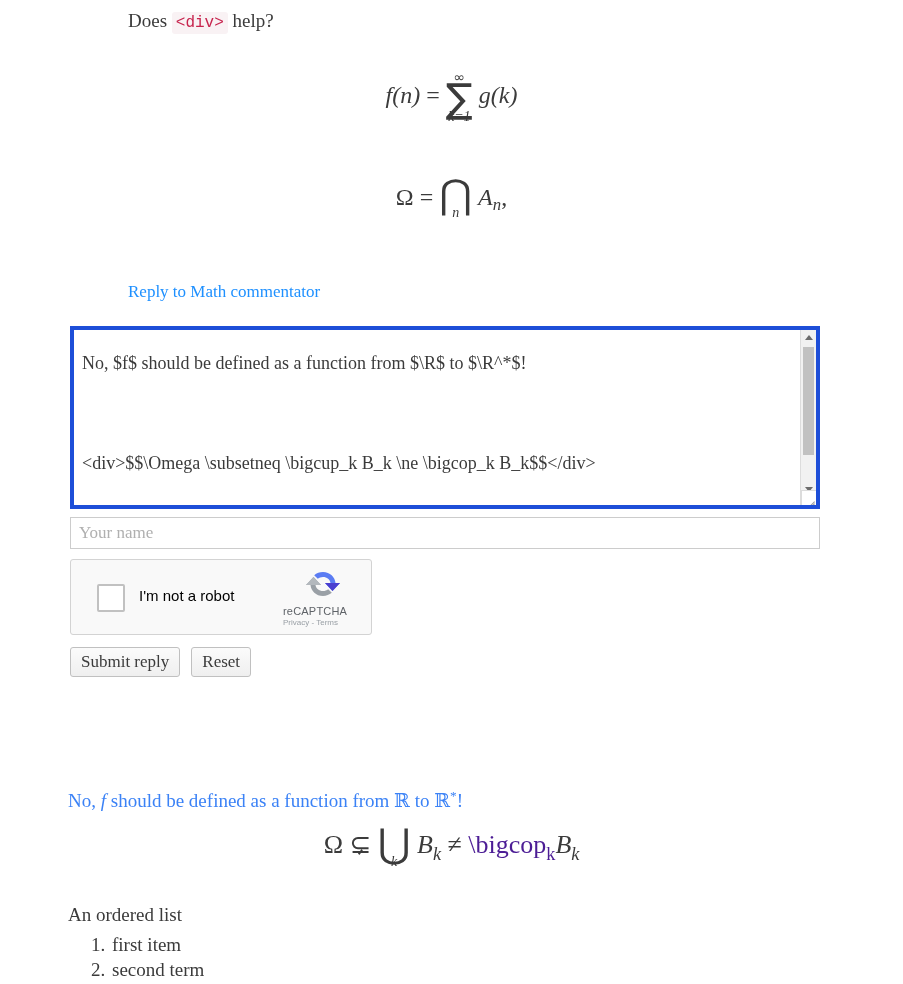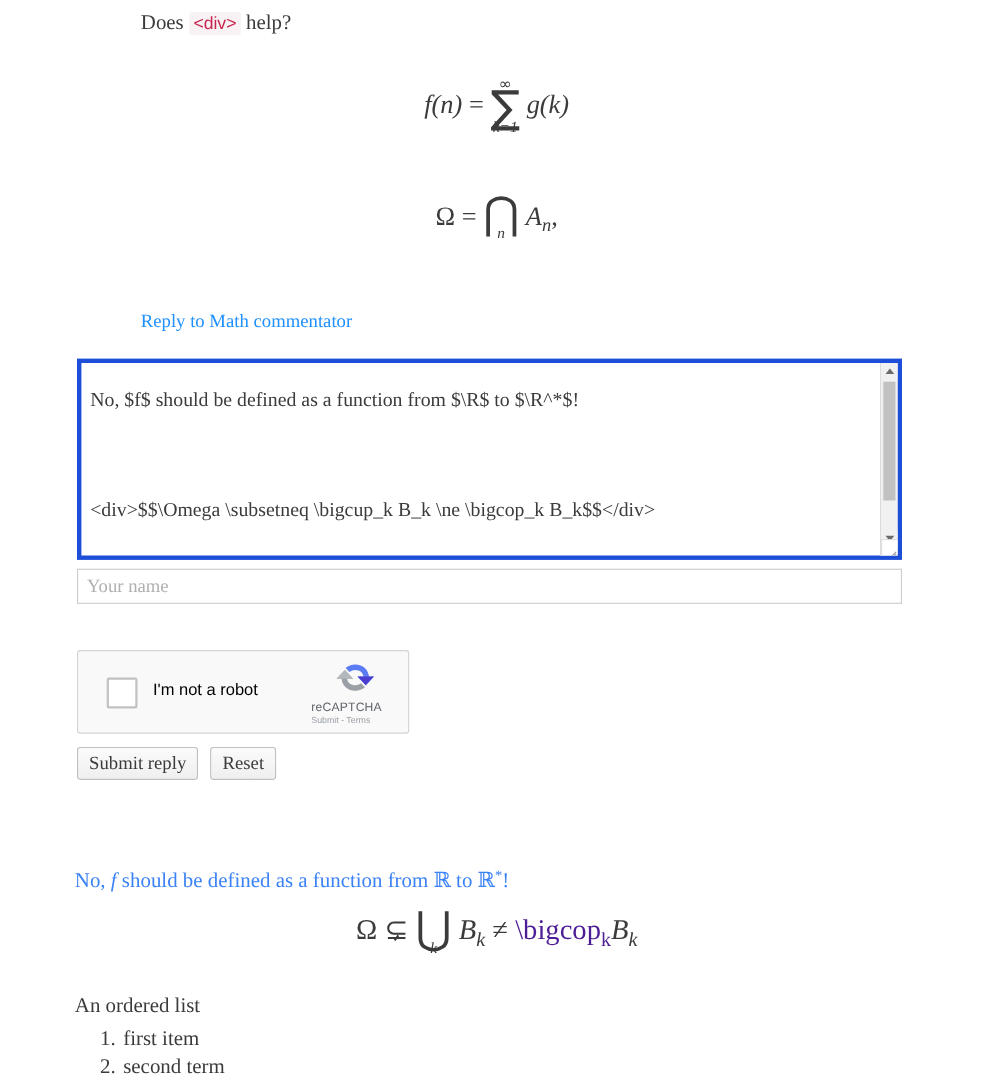--- a/index.html
+++ b/index.html
@@ -25,21 +25,21 @@
   
   .quoted-comment {
     position: absolute;
     left: 128px;
     top: 8px;
     font-size: 19px;
     line-height: 26px;
     color: #3b3b3b;
   }
   code.inline-code {
-    font-family: Liberation Sans, sans-serif;
+    font-family: Liberation Mono, monospace;
     font-size: 16px;
     color: #c7254e;
     background: #f9f2f4;
     padding: 2px 4px;
     border-radius: 3px;
     white-space: pre;
   }
 
   
   .math-display {
@@ -226,21 +226,21 @@
     font-family: "Liberation Serif", "DejaVu Serif", serif;
     font-size: 17px;
     color: #3b3b3b;
     outline: none;
   }
   .text-input::placeholder { color: #b0b0b0; opacity: 1; }
 
   
   .recaptcha {
     position: relative;
-    margin-top: 42px;
+    margin-top: 10px;
     width: 302px;
     height: 76px;
     border: 1px solid #d3d3d3;
     border-radius: 3px;
     background: #f9f9f9;
     box-sizing: border-box;
     font-family: "Liberation Sans", "DejaVu Sans", sans-serif;
   }
   .rc-checkbox {
     position: absolute;
@@ -393,21 +393,21 @@
         <div class="rc-logo">
           <svg width="42" height="38" viewBox="0 0 42 38" xmlns="http://www.w3.org/2000/svg">
             <path d="M21 6 C28 6 33 11 33.5 17 L38 17 L30.5 25 L23 17 L28.5 17 C28 13.5 25 11 21 11 C19 11 17.2 11.7 15.8 12.8 L12.2 9.2 C14.6 7.2 17.6 6 21 6 Z" fill="#5b7cf3"></path>
             <path d="M33.5 17 L38 17 L30.5 25 L23 17 Z" fill="#4a3fd0"></path>
             <path d="M21 30 C14 30 9 25 8.5 19 L4 19 L11.5 11 L19 19 L13.5 19 C14 22.5 17 25 21 25 C23 25 24.8 24.3 26.2 23.2 L29.8 26.8 C27.4 28.8 24.4 30 21 30 Z" fill="#9aa0a6"></path>
             <path d="M8.5 19 L4 19 L11.5 11 L19 19 Z" fill="#b3b8bd"></path>
             <path d="M17.5 16.5 h7 v2.2 h-7 z" fill="#ffffff" opacity="0.0"></path>
           </svg>
         </div>
         <div class="rc-name">reCAPTCHA</div>
-        <div class="rc-terms">Submit - Terms</div>
+        <div class="rc-terms">Privacy - Terms</div>
       </div>
     </div>
 
     <div class="btn-row">
       <button class="btn">Submit reply</button>
       <button class="btn">Reset</button>
     </div>
   </div>
 
   <div class="out-text">

